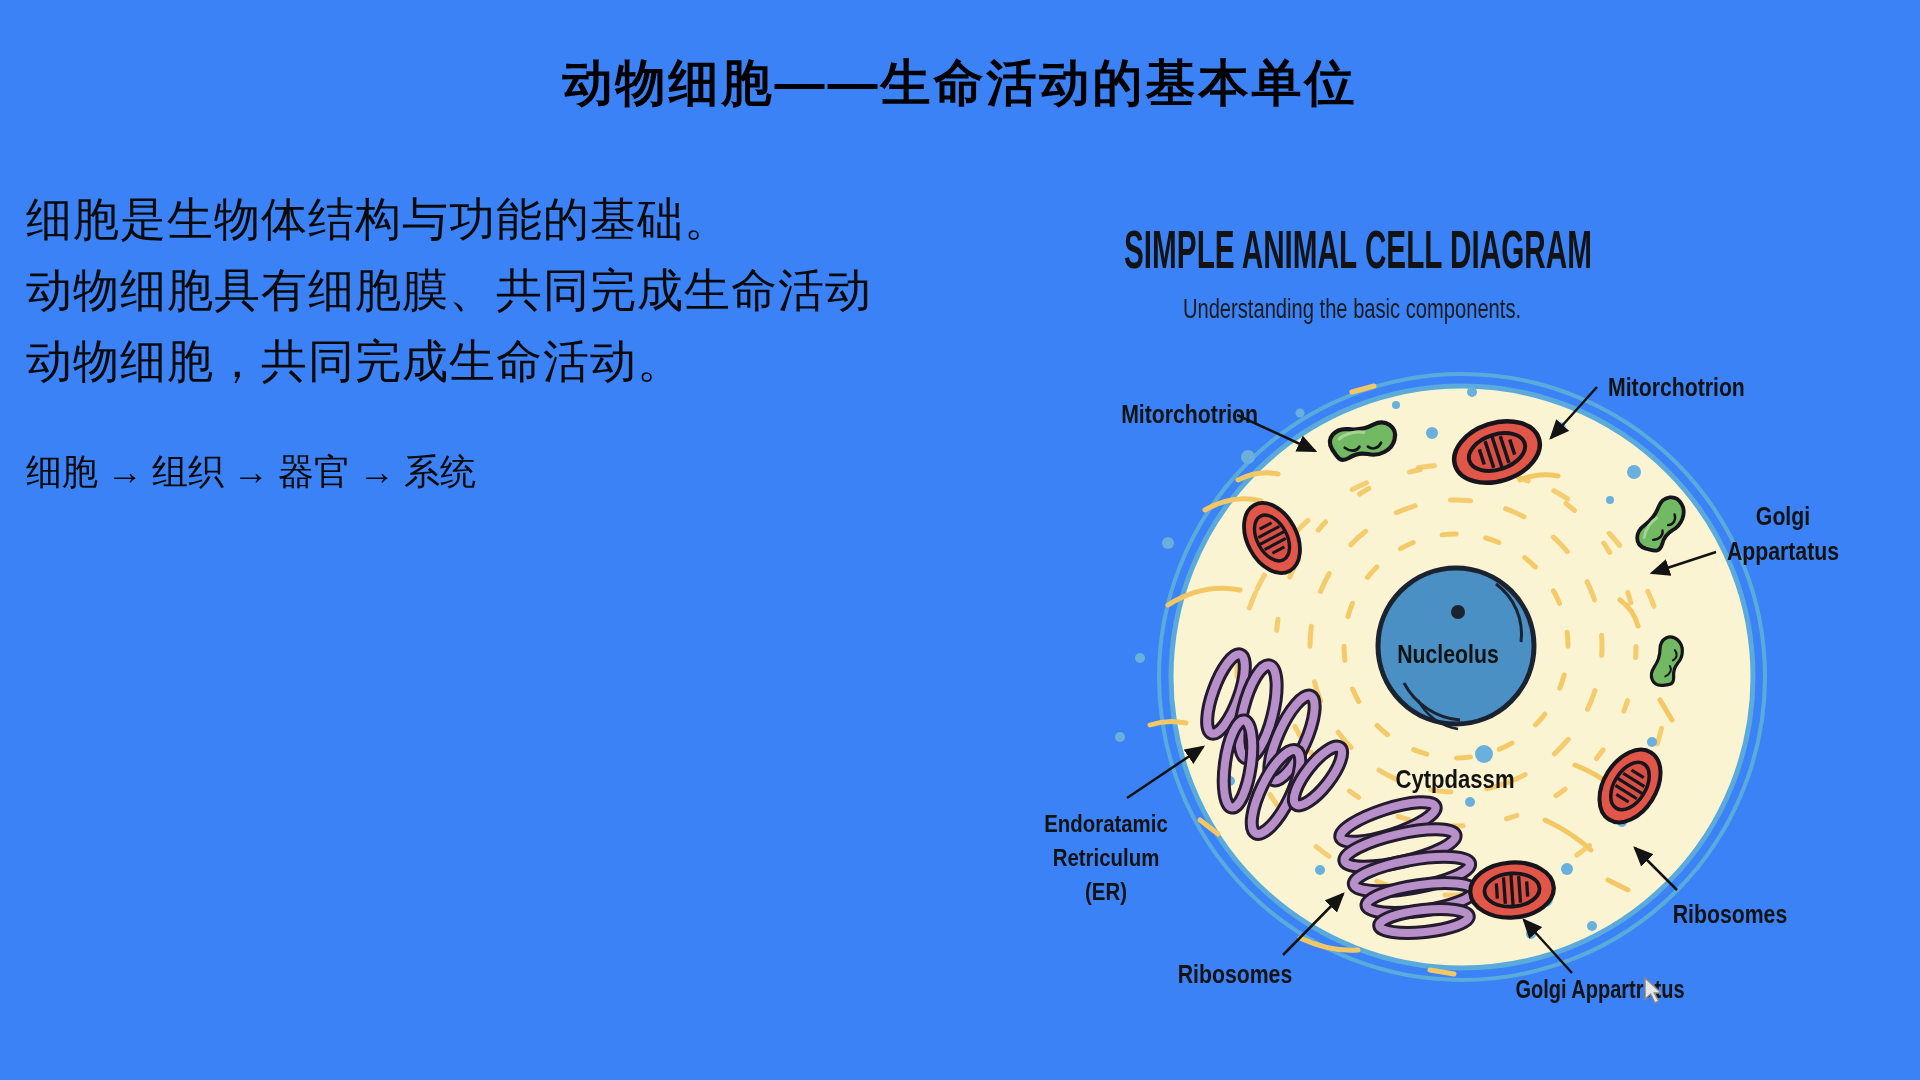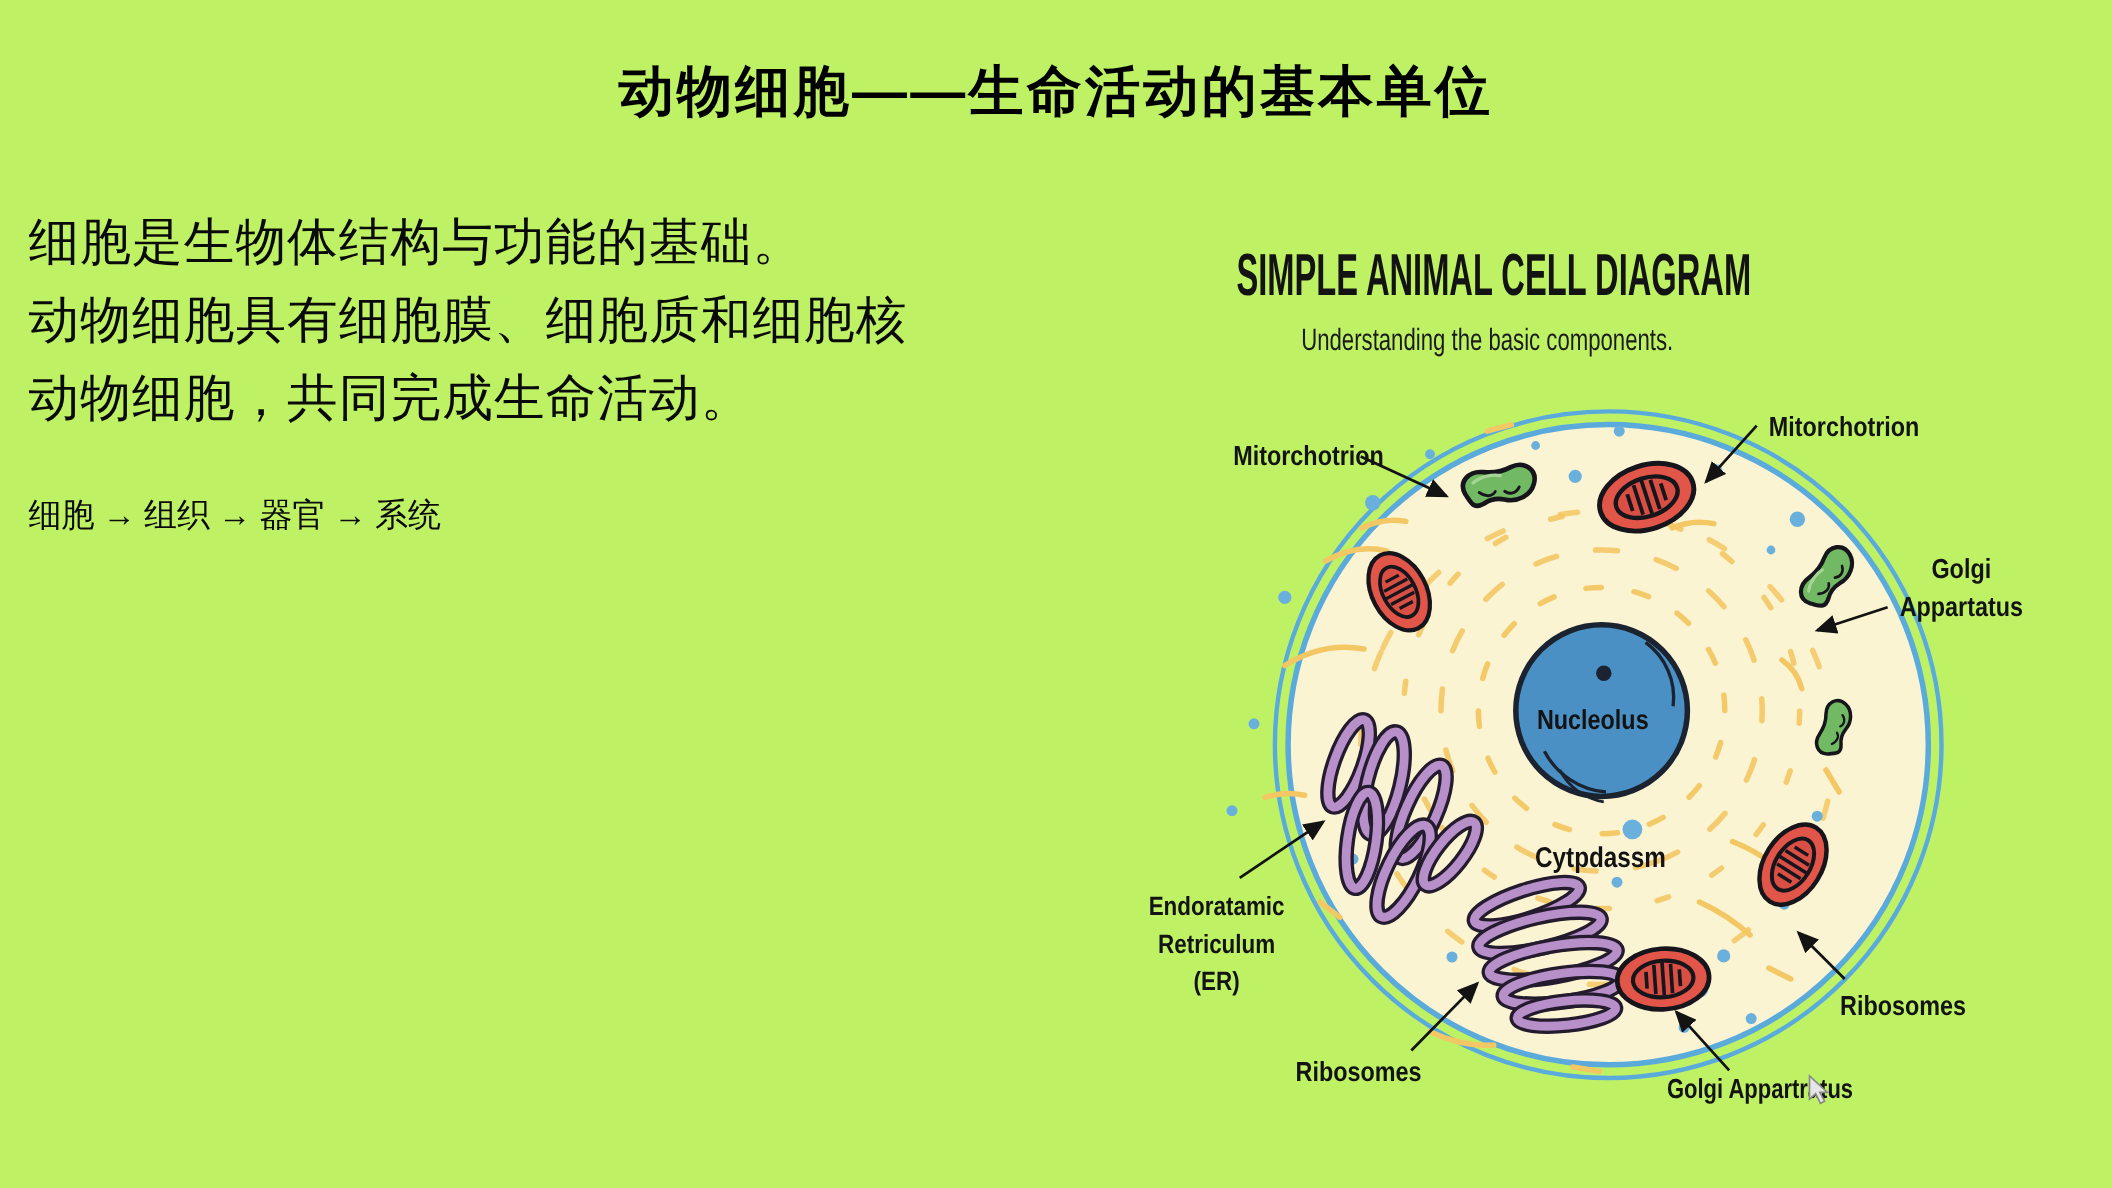--- a/index.html
+++ b/index.html
@@ -1,44 +1,44 @@
 <!DOCTYPE html>
 <html><head>
 <meta charset="utf-8">
 <style>
   html,body{margin:0;padding:0;background:#ffffff;}
   body{width:1920px;height:1080px;overflow:hidden;font-family:"Liberation Sans",sans-serif;color:#111;}
-  .page{position:relative;width:1920px;height:1080px;background:#bef264;}
+  .page{position:relative;width:1920px;height:1080px;background:#3b82f6;}
   .page-title{
     position:absolute;top:50px;left:0;width:1920px;text-align:center;
     font-size:50px;font-weight:700;letter-spacing:3px;color:#000;
   }
   .intro{
     position:absolute;left:26px;top:184px;
     font-size:46px;line-height:71px;letter-spacing:1px;color:#0a0a0a;white-space:nowrap;
   }
   .hierarchy{
     position:absolute;left:26px;top:448px;
-    font-family:"Liberation Serif",serif;font-size:30px;color:#0a0a0a;white-space:nowrap;
+    font-family:"Liberation Serif",serif;font-size:36px;color:#0a0a0a;white-space:nowrap;
   }
   svg.diagram{position:absolute;left:1000px;top:180px;}
   .lbl{font-family:"Liberation Sans",sans-serif;font-weight:700;fill:#131313;}
   .sub{font-family:"Liberation Sans",sans-serif;font-weight:400;fill:#1b1b1b;}
   .ptr{stroke:#131313;stroke-width:2.5;fill:none;}
 </style>
 </head>
 <body>
 
 <div class="page">
 
   <div class="page-title">动物细胞——生命活动的基本单位</div>
 
   <div class="intro">
     <div>细胞是生物体结构与功能的基础。</div>
-    <div>动物细胞具有细胞膜、细胞质和细胞核</div>
+    <div>动物细胞具有细胞膜、共同完成生命活动</div>
     <div>动物细胞，共同完成生命活动。</div>
   </div>
 
   <div class="hierarchy">细胞 → 组织 → 器官 → 系统</div>
 
   <svg class="diagram" width="920" height="900" viewBox="0 0 920 900" xmlns="http://www.w3.org/2000/svg">
     <defs>
       <marker id="ah" markerWidth="9" markerHeight="7" refX="7" refY="3.5" orient="auto">
         <path d="M0,0 L8,3.5 L0,7 Z" fill="#131313"></path>
       </marker>

